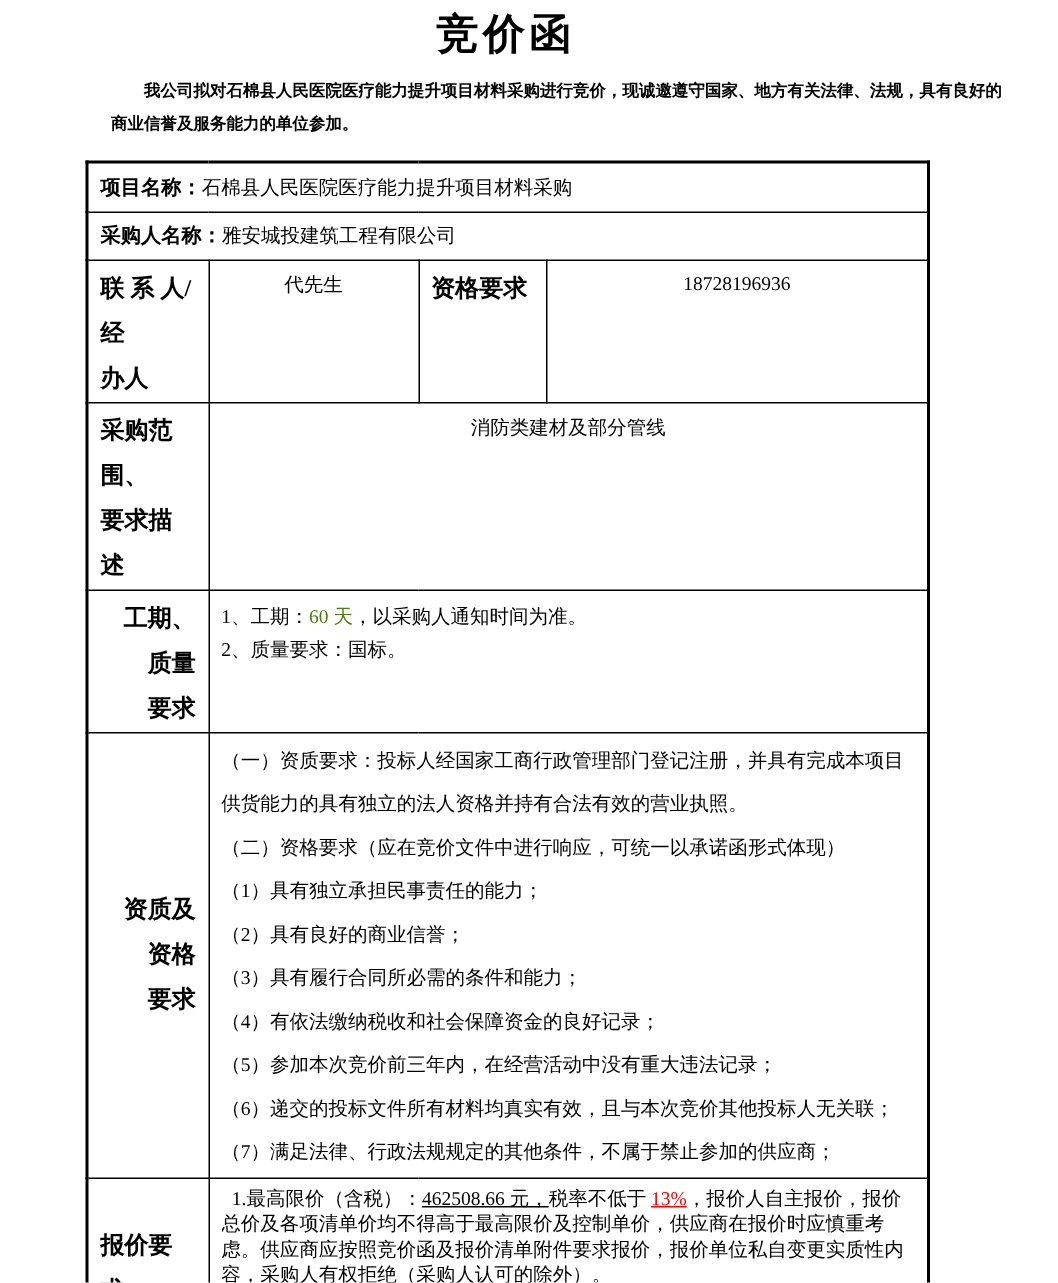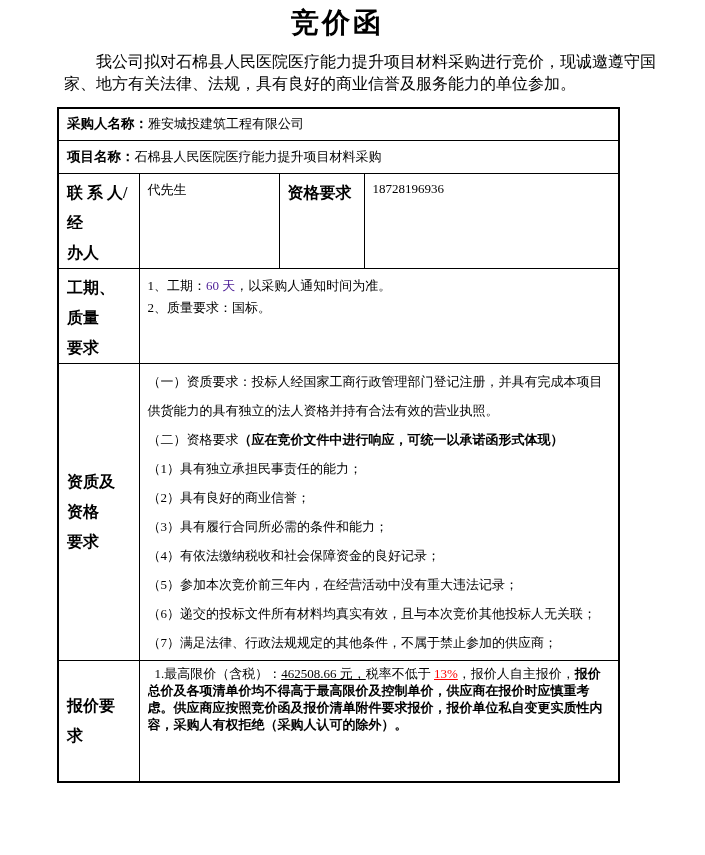--- a/index.html
+++ b/index.html
@@ -6,49 +6,50 @@
   body{
     width:705px;height:855px;overflow:hidden;background:#fff;color:#000;
     font-family:"Liberation Serif","DejaVu Serif",serif;
   }
   .doc{padding:2px 0 0 57px;}
   .title{
     width:561px;text-align:center;font-size:28px;font-weight:bold;
     letter-spacing:3px;margin:2px 0 9px 0;
   }
   .intro{
-    width:600px;font-size:16px;line-height:21.5px;text-indent:2em;
-    margin:0 0 13px 7px;
+    width:600px;font-size:11px;line-height:21.5px;text-indent:2em;
+    margin:0 0 13px 17px;
+    font-weight:bold;
   }
   table.bid{
     border-collapse:collapse;table-layout:fixed;width:561px;
     border:2px solid #000;
   }
   td{
     border:1px solid #000;font-size:13px;padding:0 8px;vertical-align:top;
     word-break:break-all;
   }
   
   .lab{font-weight:bold;font-size:16px;line-height:30px;padding-top:4px;}
-  .lab.ctr{text-align:left;margin-left:12px;}
+  .lab.ctr{text-align:right;margin-left:12px;}
   .lab.mid{vertical-align:middle;padding-top:0;}
   .lab.tight{line-height:19px;padding-top:3px;}
   
   .vmid{vertical-align:middle;}
-  .ctop{padding-top:7px;}
+  .ctop{padding-top:7px;text-align:center;}
   .lb{font-weight:bold;font-size:13.5px;}
   .sched{line-height:22px;padding-top:6px;}
   .qual{padding:3px 8px 0 8px;}
   .q{line-height:29px;}
   .pub{font-weight:bold;line-height:17.5px;padding-top:3px;}
   .bid-cell{padding:4px 8px;}
   .bid-clip{height:112px;overflow:hidden;line-height:17px;}
   .bp{margin:0;text-indent:7px;}
-  .b{font-weight:bold;margin-top:45px;}
-  .red{color:#4c1d95;}
+  .b{font-weight:normal;margin-top:45px;}
+  .red{color:#4d7c0f;}
   .u{text-decoration:underline;}
   .ru{color:#ff0000;text-decoration:underline;}
 </style>
 </head>
 <body>
 
 <div class="doc">
 
   <div class="title">竞价函</div>
 
@@ -56,43 +57,50 @@
 
   <table class="bid">
     <colgroup>
       <col style="width:81px">
         <col style="width:140px">
         <col style="width:85px">
         <col style="width:255px">
     </colgroup>
 
     <tbody>
-        <tr style="height:32px">
+        <tr style="height:33px">
       <td colspan="4" class="vmid">
-        <span class="lb">采购人名称：</span><span>雅安城投建筑工程有限公司</span>
+        <span class="lb">项目名称：</span><span>石棉县人民医院医疗能力提升项目材料采购</span>
       </td>
     </tr>
 
-    <tr style="height:33px">
+    <tr style="height:32px">
       <td colspan="4" class="vmid">
-        <span class="lb">项目名称：</span><span>石棉县人民医院医疗能力提升项目材料采购</span>
+        <span class="lb">采购人名称：</span><span>雅安城投建筑工程有限公司</span>
       </td>
     </tr>
 
     <tr style="height:53px">
       <td class="lab">
         <div>联 系 人/经</div>
         <div>办人</div>
       </td>
       <td class="ctop">代先生</td>
       <td class="lab">资格要求</td>
       <td class="ctop">18728196936</td>
     </tr>
 
 
+    <tr style="height:61px">
+      <td class="lab">
+        <div>采购范围、</div>
+        <div>要求描述</div>
+      </td>
+      <td colspan="3" class="ctop">消防类建材及部分管线</td>
+    </tr>
 
     <tr style="height:65px">
       <td class="lab ctr">
         <div>工期、质量</div>
         <div>要求</div>
       </td>
       <td colspan="3" class="sched">
         <div>
           <span>1、工期：</span><span class="red">60 天</span><span>，以采购人通知时间为准。</span>
         </div>

